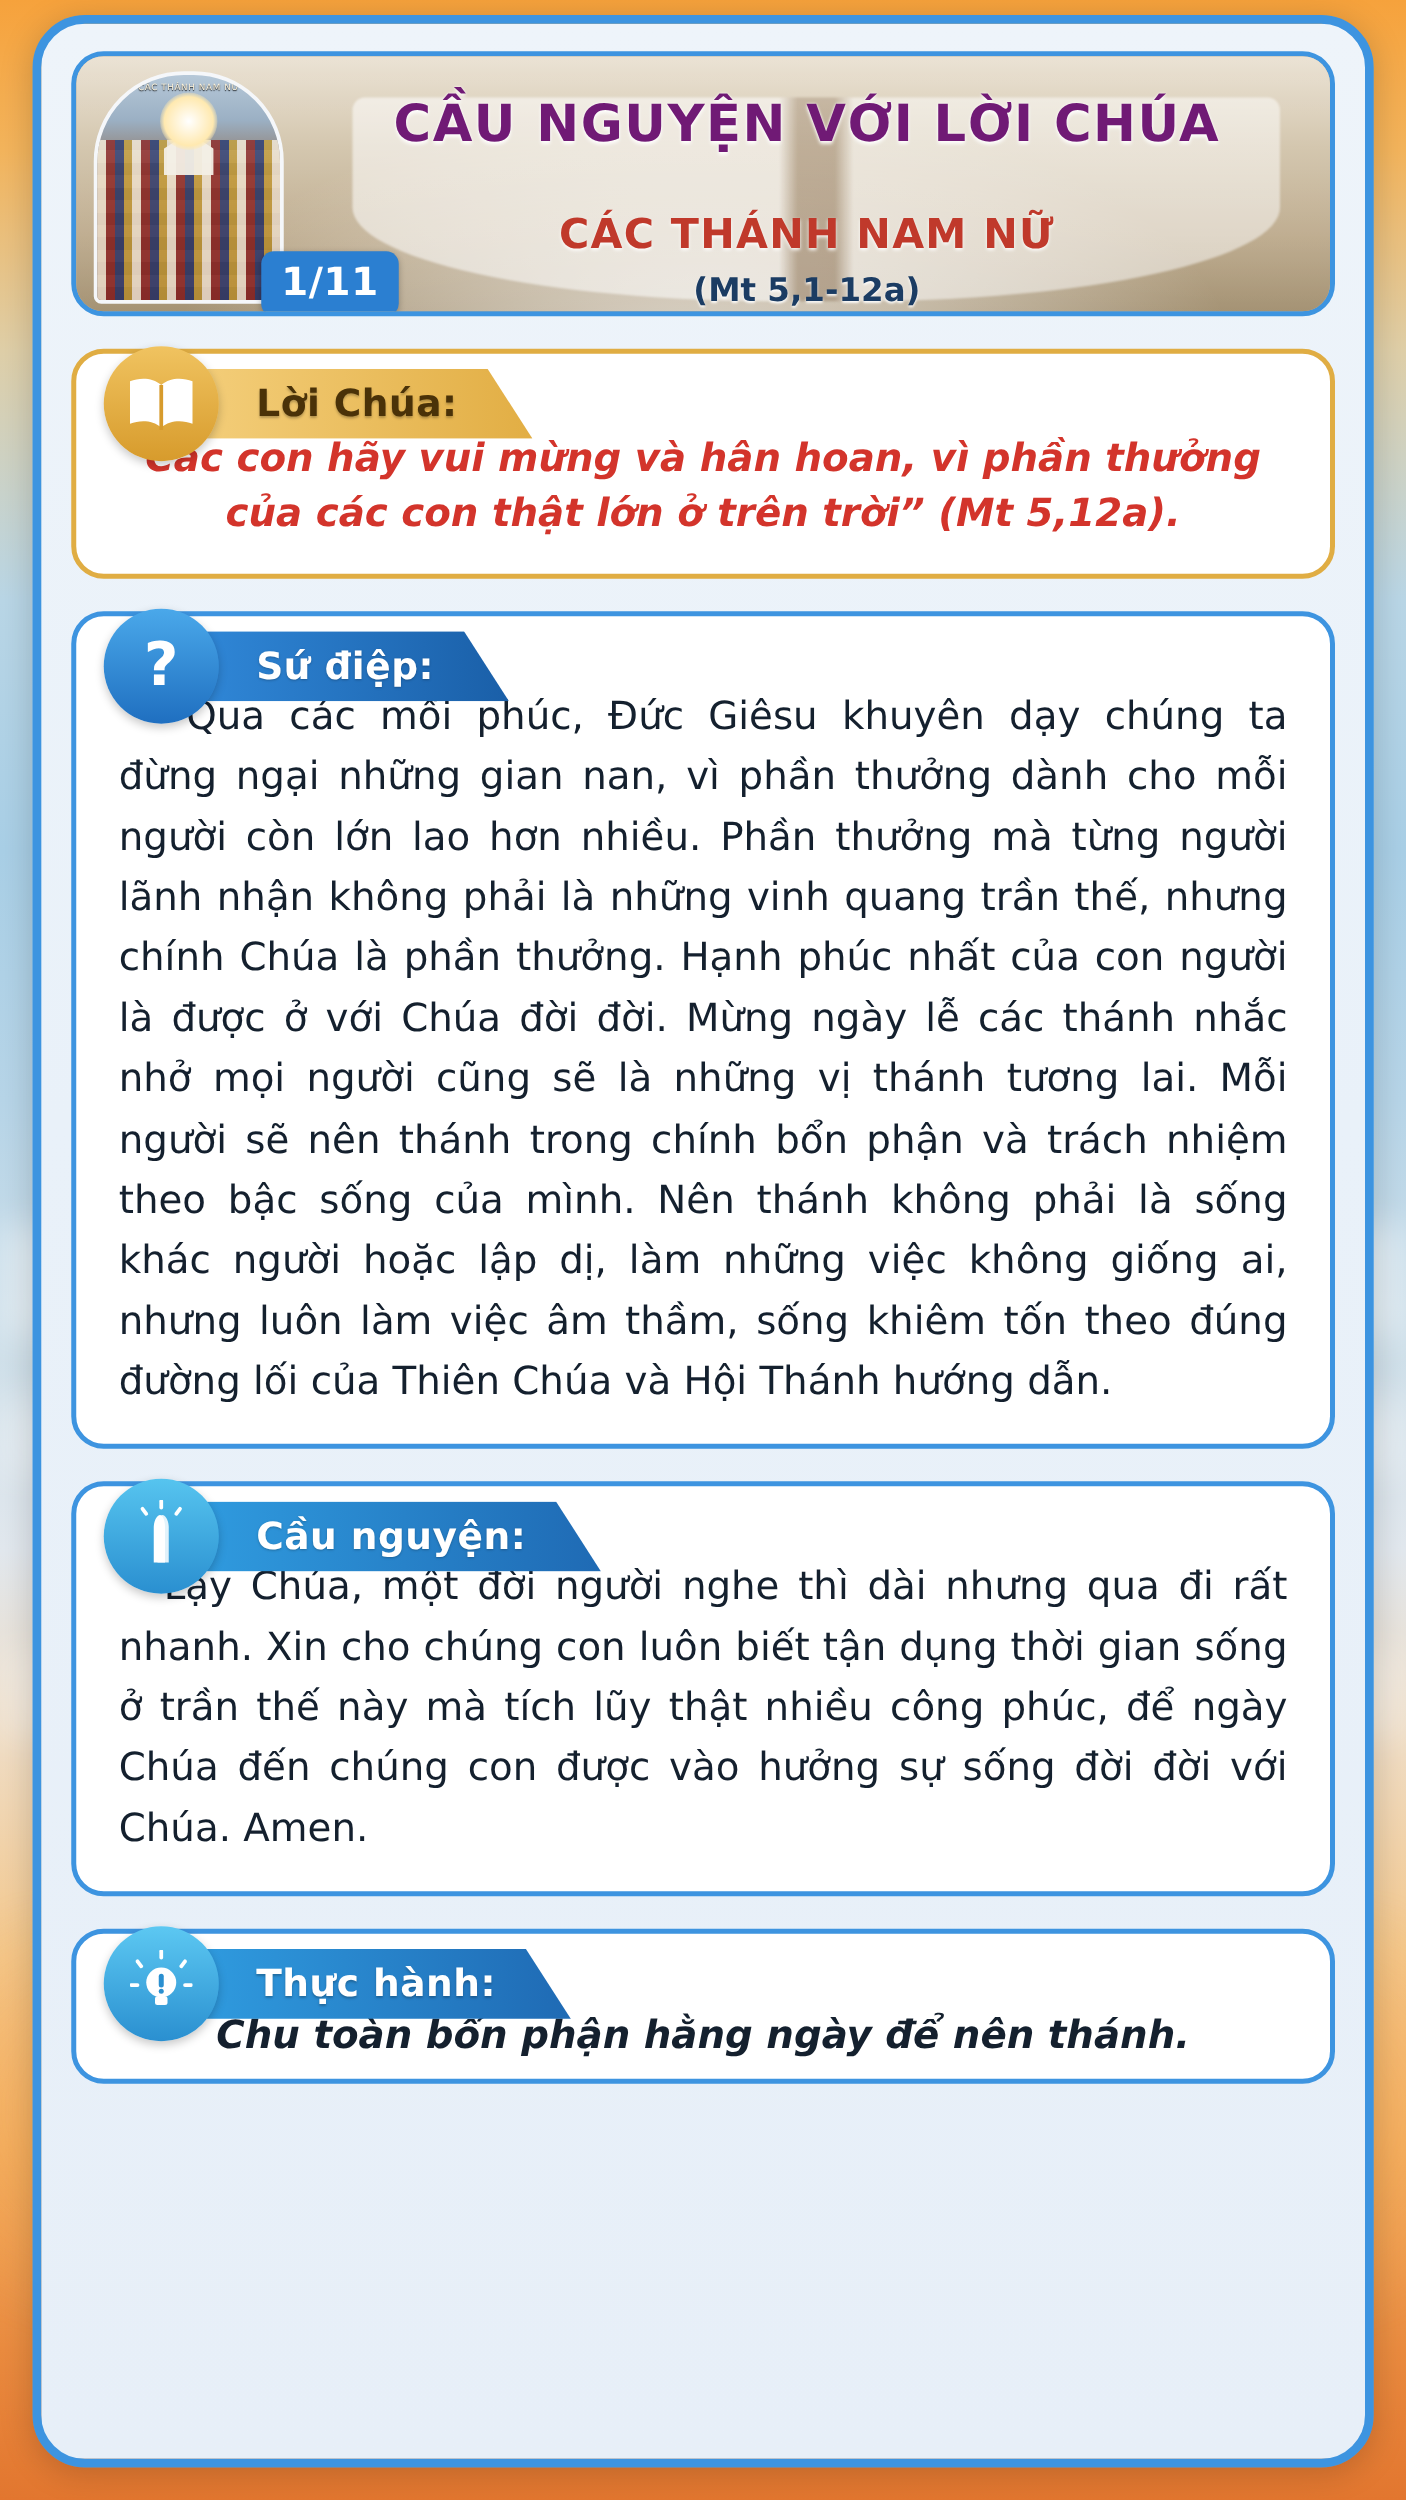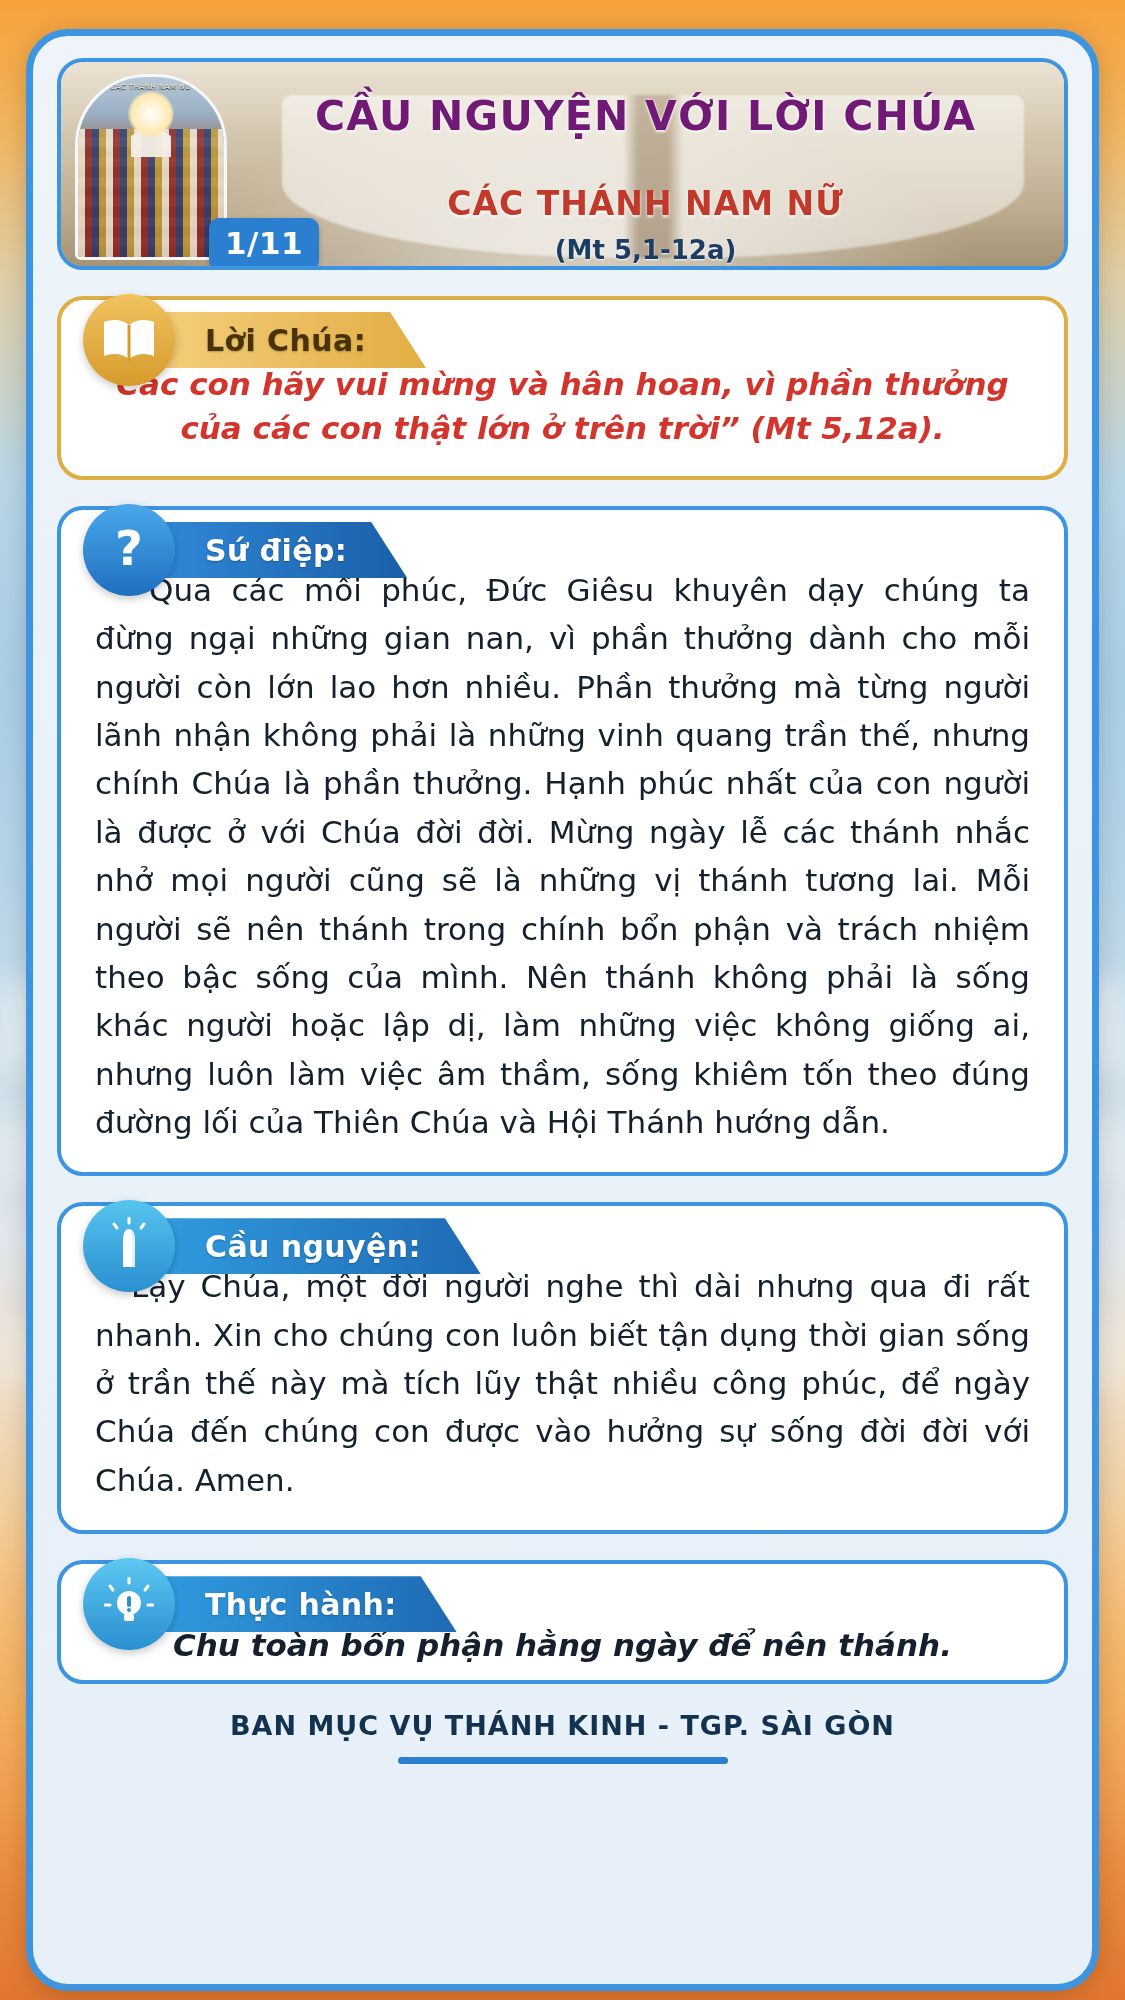--- a/index.html
+++ b/index.html
@@ -28,21 +28,21 @@
   .bg-cloud.c3 { top: 1320px; height: 70px; background: rgba(255,255,255,0.30); }
   .bg-sun {
     position: absolute; left: -10%; right: -10%;
     top: 1520px; height: 420px;
     background: radial-gradient(ellipse at 50% 40%, rgba(255,200,110,0.85) 0%, rgba(255,170,70,0.25) 55%, rgba(255,150,50,0) 75%);
     filter: blur(6px);
   }
 
   .card {
     position: absolute;
-    left: 26px; top: 29px;
+    left: 26px; top: 12px;
     width: 1073px; height: 1962px;
     border-radius: 42px;
     background: linear-gradient(180deg, #eef4fa 0%, #e9f1f9 45%, #e7eff8 100%);
     border: 7px solid #3d94e0;
     box-shadow: 0 4px 26px rgba(0,0,0,0.18);
     overflow: hidden;
     padding: 22px 24px 10px 24px;
   }
 
   
@@ -368,18 +368,14 @@
         <rect x="23" y="19" width="4" height="11" rx="2" fill="#2a8fd0"></rect>
         <circle cx="25" cy="33" r="2" fill="#2a8fd0"></circle>
       </svg>
     </div>
     <div class="sec-tab">Thực hành:</div>
     <div class="sec-body">
       <div class="thuchanh-text">Chu toàn bổn phận hằng ngày để nên thánh.</div>
     </div>
   </div>
 
-  <div class="footer">
-    <div class="footer-text">BAN MỤC VỤ THÁNH KINH - TGP. SÀI GÒN</div>
-    <div class="footer-rule"></div>
-  </div>
 
 </div>
 
 </body></html>

